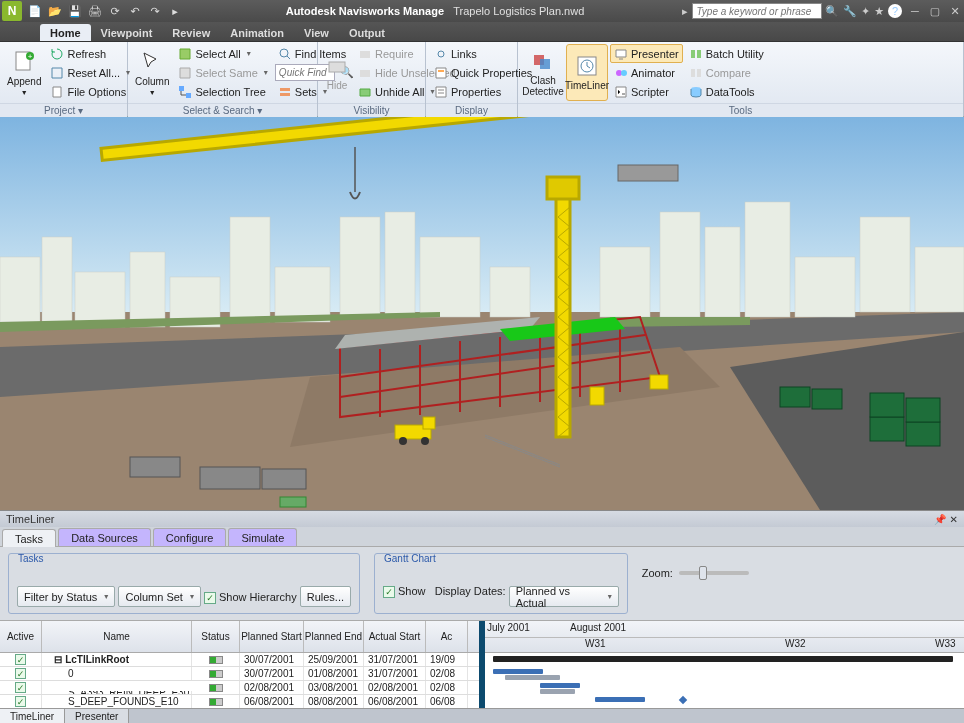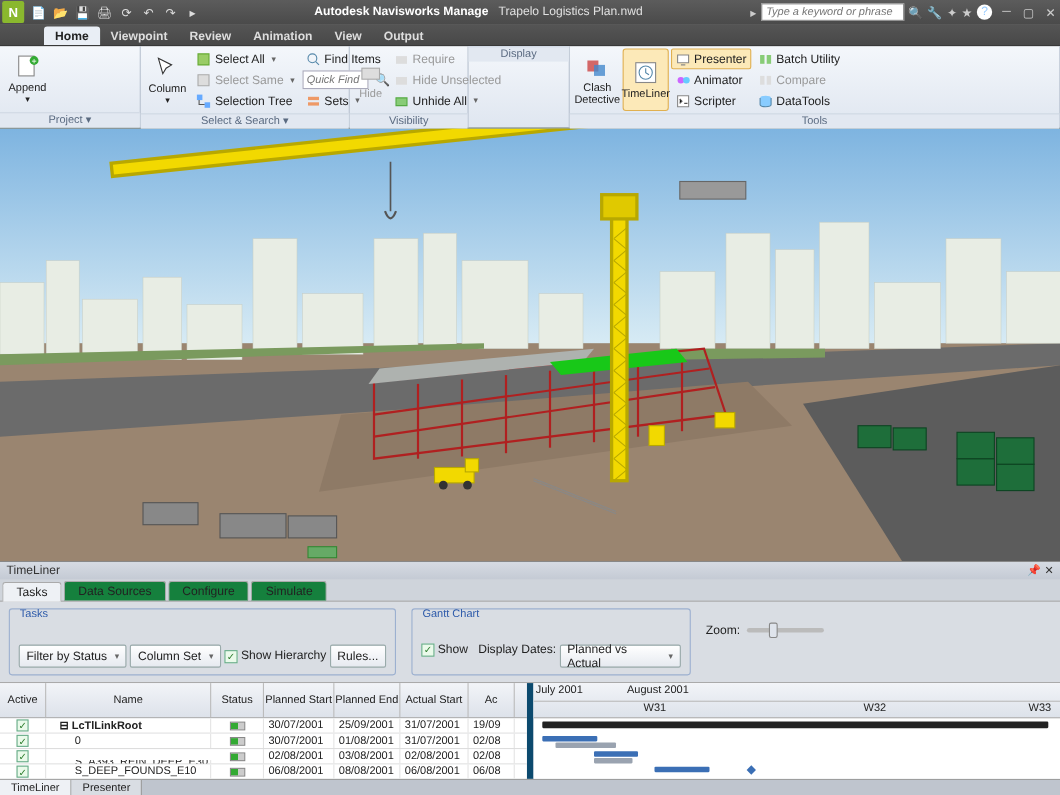--- a/index.html
+++ b/index.html
@@ -28,21 +28,21 @@
 .smallrow.pressed { background:#fce9b8; border-color:#e0b050; }
 .smallrow .ic { width:14px; height:14px; }
 .col { display:flex; flex-direction:column; gap:0; }
 .qf { width:60px; height:17px; font-size:10px; font-style:italic; border:1px solid #aab; padding:0 3px;}
 .viewport { position:relative; height:393px; }
 .viewport svg { width:100%; height:100%; display:block; }
 .timeliner { background:#d9dde3; border-top:1px solid #888; }
 .tl-title { height:16px; background:linear-gradient(#d6dbe3,#c4cad4); display:flex; align-items:center; padding:0 6px; font-size:11px; color:#333;}
 .tl-title .tl-close { margin-left:auto; display:flex; gap:3px;}
 .tl-tabs { height:20px; display:flex; background:#cfd4db; border-bottom:1px solid #aaa; }
-.tl-tab { padding:3px 12px 1px; font-size:11px; border:1px solid #aaa; border-bottom:none; background:#15803d; margin-top:1px; margin-left:2px; border-radius:3px 3px 0 0;}
+.tl-tab { padding:3px 12px 1px; font-size:11px; border:1px solid #aaa; border-bottom:none; background:#c4b5fd; margin-top:1px; margin-left:2px; border-radius:3px 3px 0 0;}
 .tl-tab.active { background:#eef1f5; position:relative; top:1px; }
 .tl-controls { padding:6px 8px; display:flex; gap:14px; align-items:flex-start; }
 .fieldset { border:1px solid #9cb0d0; border-radius:3px; padding:18px 8px 6px 8px; position:relative; }
 .fieldset .legend { position:absolute; top:-1px; left:6px; background:transparent; font-size:10px; color:#2d5aaa; padding:0 3px;}
 .combo, .btnbox { height:21px; border:1px solid #9aa; background:linear-gradient(#fff,#e6eaf0); display:inline-flex; align-items:center; padding:0 6px; font-size:11px; gap:4px; border-radius:2px;margin-top:14px;}
 .grid-wrap { display:flex; border-top:1px solid #aaa; height:88px; }
 .grid-left { flex:0 0 485px; overflow:hidden; border-right:6px solid #0c4a6e;}
 .grid-right { flex:1; overflow:hidden; background:#fff;}
 .ghead { display:flex; height:32px; background:linear-gradient(#f2f4f8,#dde2ea); border-bottom:1px solid #aaa; }
 .ghead .gc { border-right:1px solid #bbb; display:flex; align-items:center; justify-content:center; font-size:10px; }
@@ -113,20 +113,41 @@
     <div class="panel-body">
       <div class="bigbtn">
         <svg class="icon" viewBox="0 0 24 24">
             <rect x="4" y="2" width="14" height="18" fill="#fff" stroke="#888"></rect>
             <circle cx="18" cy="6" r="4" fill="#3a3"></circle>
             <text x="18" y="9" font-size="8" fill="#fff" text-anchor="middle">+</text>
           </svg>
         <span>Append</span>
           <span style="font-size:7px;">▼</span>
       </div>
+      <div class="col">
+        <div class="smallrow">
+            <svg class="ic" viewBox="0 0 14 14">
+              <path d="M7 2a5 5 0 1 1-4 2" fill="none" stroke="#2a6"></path>
+              <path d="M2 2v3h3" fill="none" stroke="#2a6"></path>
+            </svg>
+            <span>Refresh</span>
+          </div>
+        <div class="smallrow arrow-dd">
+            <svg class="ic" viewBox="0 0 14 14">
+              <rect x="2" y="2" width="10" height="10" fill="none" stroke="#58a"></rect>
+            </svg>
+            <span>Reset All...</span>
+          </div>
+        <div class="smallrow">
+            <svg class="ic" viewBox="0 0 14 14">
+              <rect x="3" y="2" width="8" height="10" fill="#fff" stroke="#888"></rect>
+            </svg>
+            <span>File Options</span>
+          </div>
+      </div>
     </div>
     <div class="panel-title">Project ▾</div>
   </div>
 
   <div class="panel" style="width:190px;">
     <div class="panel-body">
       <div class="bigbtn">
         <svg class="icon" viewBox="0 0 24 24">
             <path d="M4 3l4 14 3-5 5-3z" fill="#fff" stroke="#333"></path>
           </svg>
@@ -205,20 +226,44 @@
               <rect x="2" y="4" width="10" height="7" fill="#8c7" stroke="#5a4"></rect>
             </svg>
             <span>Unhide All</span>
           </div>
       </div>
     </div>
     <div class="panel-title">Visibility</div>
   </div>
 
   <div class="panel" style="width:92px;">
+    <div class="panel-body">
+      <div class="col">
+        <div class="smallrow">
+            <svg class="ic" viewBox="0 0 14 14">
+              <path d="M4 7a3 3 0 0 1 6 0 3 3 0 0 1-6 0" fill="none" stroke="#58a"></path>
+            </svg>
+            <span>Links</span>
+          </div>
+        <div class="smallrow">
+            <svg class="ic" viewBox="0 0 14 14">
+              <rect x="2" y="2" width="10" height="10" fill="#fff" stroke="#888"></rect>
+              <rect x="4" y="4" width="6" height="2" fill="#fa5"></rect>
+            </svg>
+            <span>Quick Properties</span>
+          </div>
+        <div class="smallrow">
+            <svg class="ic" viewBox="0 0 14 14">
+              <rect x="2" y="2" width="10" height="10" fill="#fff" stroke="#888"></rect>
+              <path d="M4 5h6M4 8h6" stroke="#888"></path>
+            </svg>
+            <span>Properties</span>
+          </div>
+      </div>
+    </div>
     <div class="panel-title">Display</div>
   </div>
 
   <div class="panel" style="flex:1;">
     <div class="panel-body">
       <div class="bigbtn">
         <svg class="icon" viewBox="0 0 24 24">
             <rect x="3" y="6" width="10" height="10" fill="#c44" opacity=".8"></rect>
             <rect x="9" y="10" width="10" height="10" fill="#48c" opacity=".8"></rect>
           </svg>

